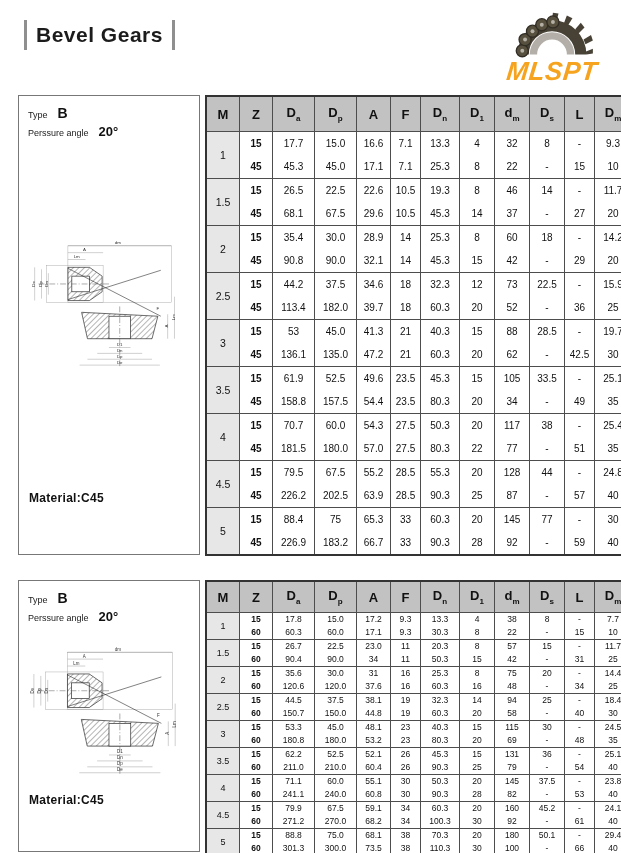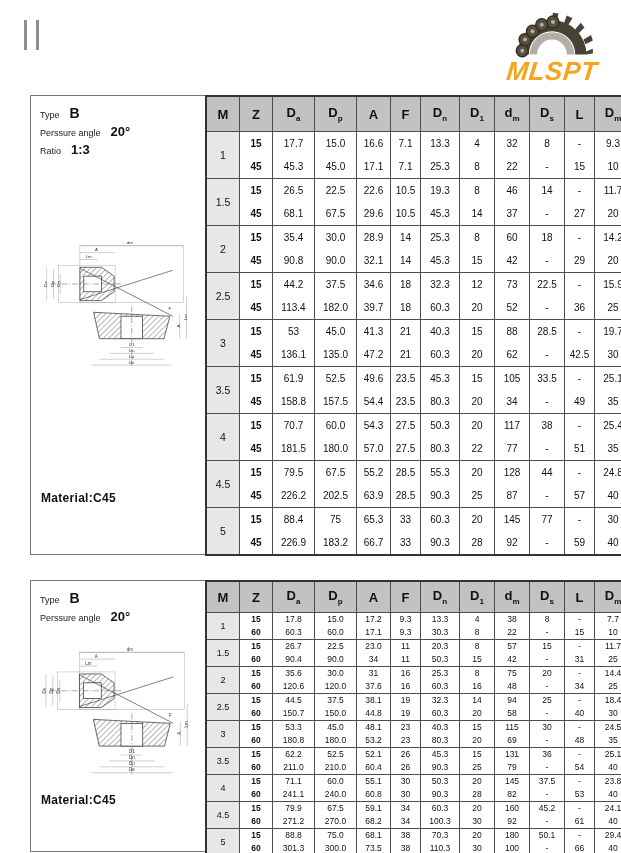--- a/index.html
+++ b/index.html
@@ -14,21 +14,21 @@
   .logo{position:absolute;right:16px;top:8px;width:106px;text-align:center;}
   .logo svg{display:block;margin:0 auto;}
   .logo-text{font-size:26px;font-weight:bold;font-style:italic;color:#F6A41F;
              letter-spacing:.5px;line-height:.85;transform:skewX(-6deg);}
 
   
   .gear-section{position:absolute;left:18px;width:600px;}
   .sec0{top:95px;height:460px;}
   .sec1{top:580px;height:272px;}
 
-  .panel{position:absolute;left:12px;top:0;width:180px;border:1px solid #777;background:#fff;}
+  .panel{position:absolute;left:0;top:0;width:180px;border:1px solid #777;background:#fff;}
   .sec0 .panel{height:458px;}
   .sec1 .panel{height:270px;}
 
   .spec{padding:9px 0 0 9px;font-size:9px;color:#222;}
   .spec-row{margin-bottom:3px;white-space:nowrap;}
   .spec-label{font-size:9px;color:#222;}
   .spec-val{font-weight:bold;font-size:14px;margin-left:10px;color:#111;}
 
   .drawing{position:absolute;left:5px;}
   .sec0 .drawing{top:142px;width:168px;height:132px;}
@@ -117,20 +117,21 @@
       <text transform="rotate(-90 152 81)" x="152" y="82.5" font-size="4.5" fill="#333" text-anchor="middle">Lm</text>
       <text x="136" y="74" font-size="4.5" fill="#333" text-anchor="middle">F</text>
     </g>
   </defs>
 </svg>
 
 <div class="page">
 
   <div class="title-wrap">
     <span class="tbar"></span>
+    <h1 class="page-title">Bevel Gears</h1>
     <span class="tbar"></span>
   </div>
 
   <div class="logo">
     <svg width="84" height="52" viewBox="0 0 90 56">
       <path d="M 8 50 A 37 37 0 0 1 82 50 L 70 50 A 25 25 0 0 0 20 50 Z" fill="#474136"></path>
       <polygon points="81,47 89,44 89,49 82,50" fill="#474136"></polygon>
       <polygon points="79,34 87,29 89,35 81,39" fill="#474136"></polygon>
       <polygon points="70,23 76,16 80,21 73,28" fill="#474136"></polygon>
       <polygon points="58,16 61,8 67,11 62,19" fill="#474136"></polygon>
@@ -152,21 +153,20 @@
       </g>
     </svg>
     <div class="logo-text">MLSPT</div>
   </div>
 
   <div class="gear-section sec0">
     <div class="panel">
       <div class="spec">
         <div class="spec-row"><span class="spec-label">Type</span><span class="spec-val">B</span></div>
         <div class="spec-row"><span class="spec-label">Perssure angle</span><span class="spec-val" style="font-size:13px">20°</span></div>
-        <div class="spec-row"><span class="spec-label">Ratio</span><span class="spec-val" style="font-size:13px">1:3</span></div>
       </div>
       <svg class="drawing" viewBox="0 0 170 135">
         <use href="#bevelDrawing"></use>
       </svg>
       <div class="material">Material:C45</div>
     </div>
     <div class="tblwrap">
       <table class="gtable">
         <thead>
             <tr>

